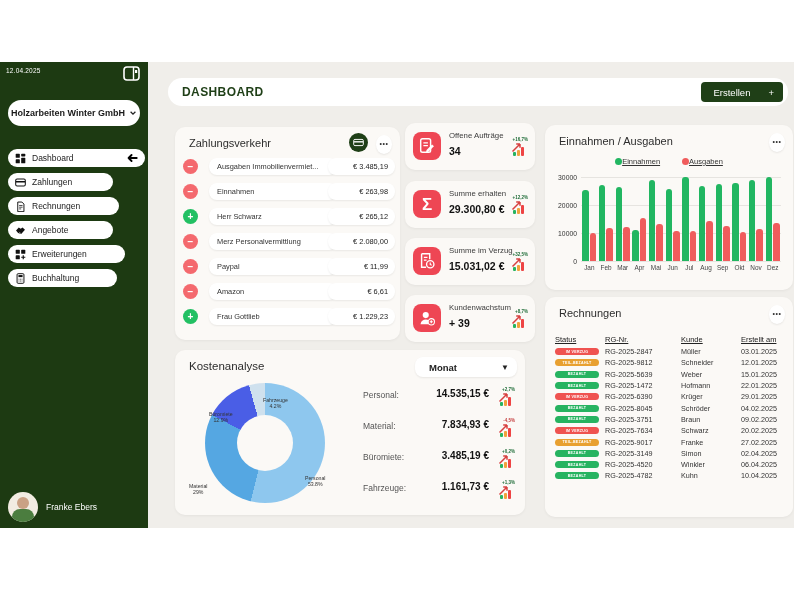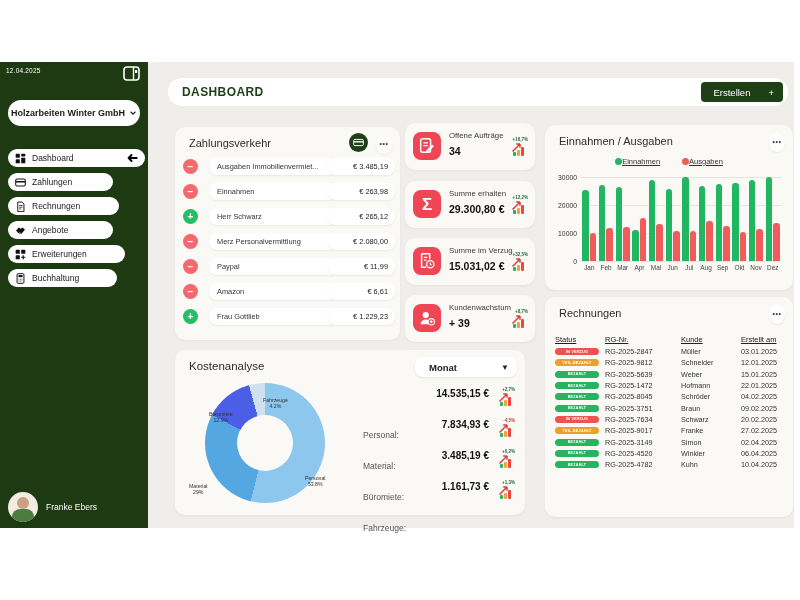--- a/index.html
+++ b/index.html
@@ -93,21 +93,21 @@
   .cost-title{font-size:11.5px;}
   .monat{position:absolute;right:8px;top:7px;width:80px;height:20px;background:#fff;border-radius:8px;
     box-shadow:0 1px 2px rgba(0,0,0,.08);display:flex;align-items:center;justify-content:space-between;
     padding:0 8px 0 14px;font-size:9.5px;font-weight:bold;color:#222;cursor:pointer;}
   .donut-wrap{position:absolute;left:30px;top:33px;width:120px;height:120px;}
   .donut{position:absolute;left:0;top:0;width:120px;height:120px;border-radius:50%;}
   .hole{position:absolute;left:32px;top:32px;width:56px;height:56px;border-radius:50%;background:#fbf9f6;}
   .dlabel{position:absolute;font-size:5.2px;color:#333;text-align:center;line-height:1.2;white-space:nowrap;}
   .cost-rows{position:absolute;left:188px;top:34px;width:152px;}
   .cost-row{position:relative;height:31px;}
-  .cost-label{position:absolute;left:0;top:6px;font-size:8.5px;color:#555;margin-top:40px;}
+  .cost-label{position:absolute;left:0;top:6px;font-size:8.5px;color:#555;}
   .cost-value{position:absolute;right:26px;top:4px;font-size:10px;font-weight:bold;color:#111;}
   .cost-row .trend{right:0;top:2px;}
 </style>
 </head>
 <body>
 
 <div class="app">
 
   <div class="sidebar">
     <div class="sb-date">12.04.2025</div>
@@ -441,20 +441,28 @@
           <div class="inv-row">
       <span>
               <span class="badge" style="background:#27b360">BEZAHLT</span>
             </span>
       <span>RG-2025-1472</span>
       <span>Hofmann</span>
       <span>22.01.2025</span>
     </div>
           <div class="inv-row">
       <span>
+              <span class="badge" style="background:#ef5350">IM VERZUG</span>
+            </span>
+      <span>RG-2025-6390</span>
+      <span>Krüger</span>
+      <span>29.01.2025</span>
+    </div>
+          <div class="inv-row">
+      <span>
               <span class="badge" style="background:#27b360">BEZAHLT</span>
             </span>
       <span>RG-2025-8045</span>
       <span>Schröder</span>
       <span>04.02.2025</span>
     </div>
           <div class="inv-row">
       <span>
               <span class="badge" style="background:#27b360">BEZAHLT</span>
             </span>

